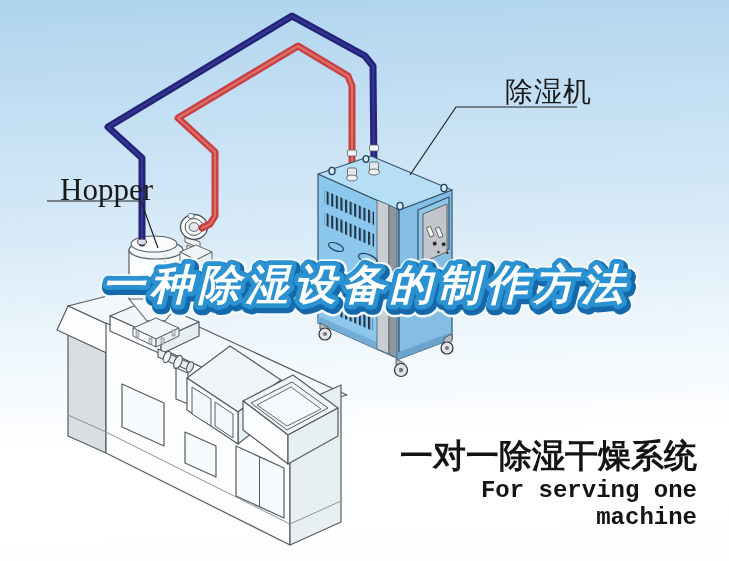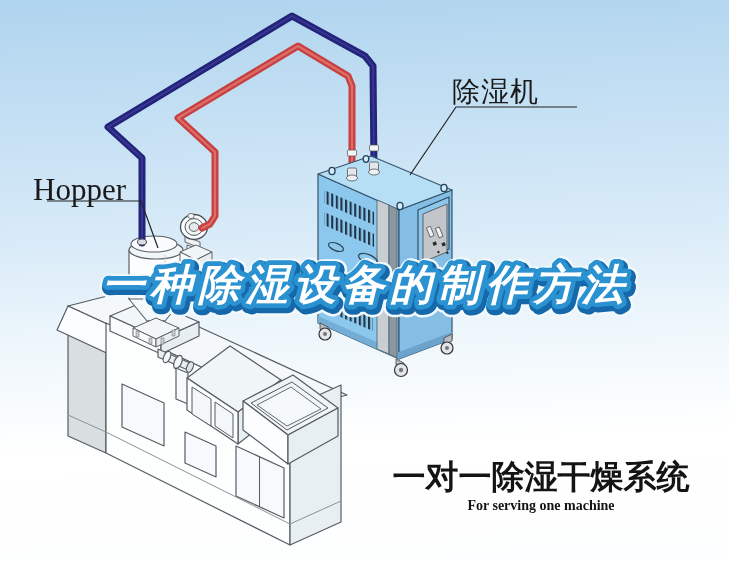--- a/index.html
+++ b/index.html
@@ -2,29 +2,29 @@
 <html><head>
 <meta charset="utf-8">
 <style>
   html,body{margin:0;padding:0;background:#dfe6ec;}
   .stage{
     position:relative;width:729px;height:561px;overflow:hidden;
     font-family:"Liberation Sans",sans-serif;
     background:linear-gradient(178deg,#AFD4EE 0%,#C3DFF3 20%,#D9EBF8 42%,#EFF7FC 60%,#FFFFFF 78%,#FDFEFF 100%);
   }
   .stage svg{position:absolute;left:0;top:0;}
-  .mlabel{position:absolute;text-align:left;color:#1A1A1A;line-height:1.05;}
+  .mlabel{position:absolute;text-align:right;color:#1A1A1A;line-height:1.05;}
   .mlabel .zh{display:block;font-size:28px;font-weight:500;letter-spacing:1px;}
   .mlabel .en{display:block;font-family:"Liberation Serif",serif;font-size:31px;margin-top:3px;}
   #hopper-label{left:33px;top:171px;width:120px;}
   #dehum-label{left:452px;top:77px;width:140px;}
   #dehum-label .en{font-size:22px;}
-  .caption{position:absolute;left:385px;top:459px;width:312px;text-align:center;color:#141414;}
+  .caption{position:absolute;left:385px;top:438px;width:312px;text-align:right;color:#141414;}
   .caption .zh{display:block;font-size:33px;font-weight:bold;letter-spacing:0px;line-height:1.1;}
-  .caption .en{display:block;font-family:Liberation Serif, serif;font-weight:bold;font-size:14px;margin-top:3px;}
+  .caption .en{display:block;font-family:Liberation Mono, monospace;font-weight:bold;font-size:24px;margin-top:3px;}
   .title-txt{font-family:"Liberation Sans",sans-serif;font-weight:bold;font-style:italic;
     font-size:42px;letter-spacing:6px;}
 </style>
 </head>
 <body>
 
 <div class="stage">
 
 <svg width="729" height="561" viewBox="0 0 729 561">
   <defs>

